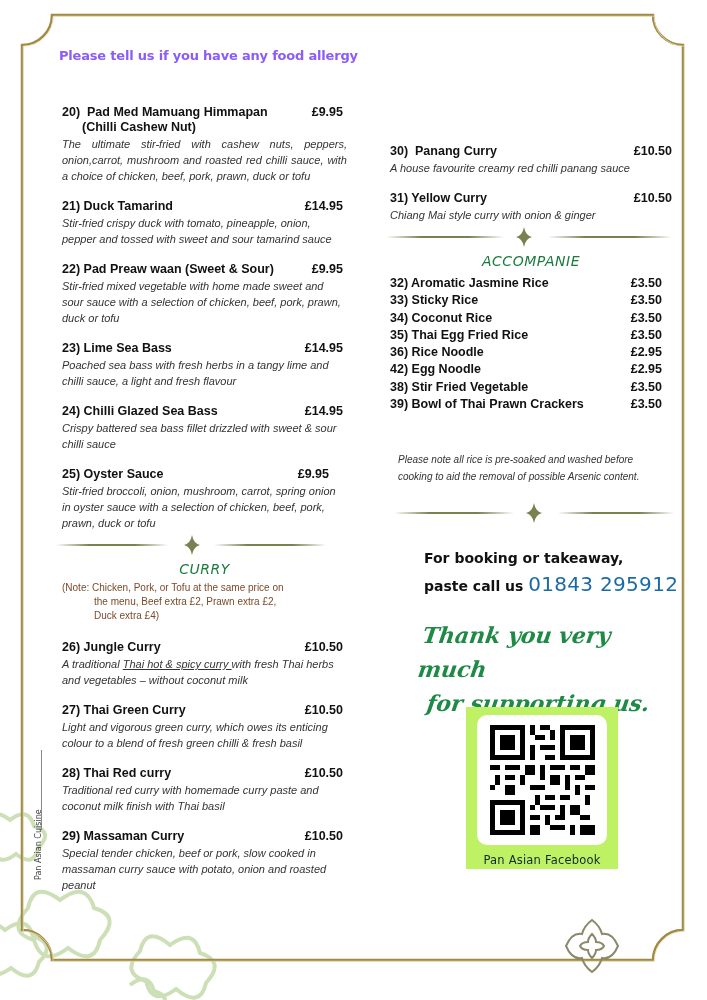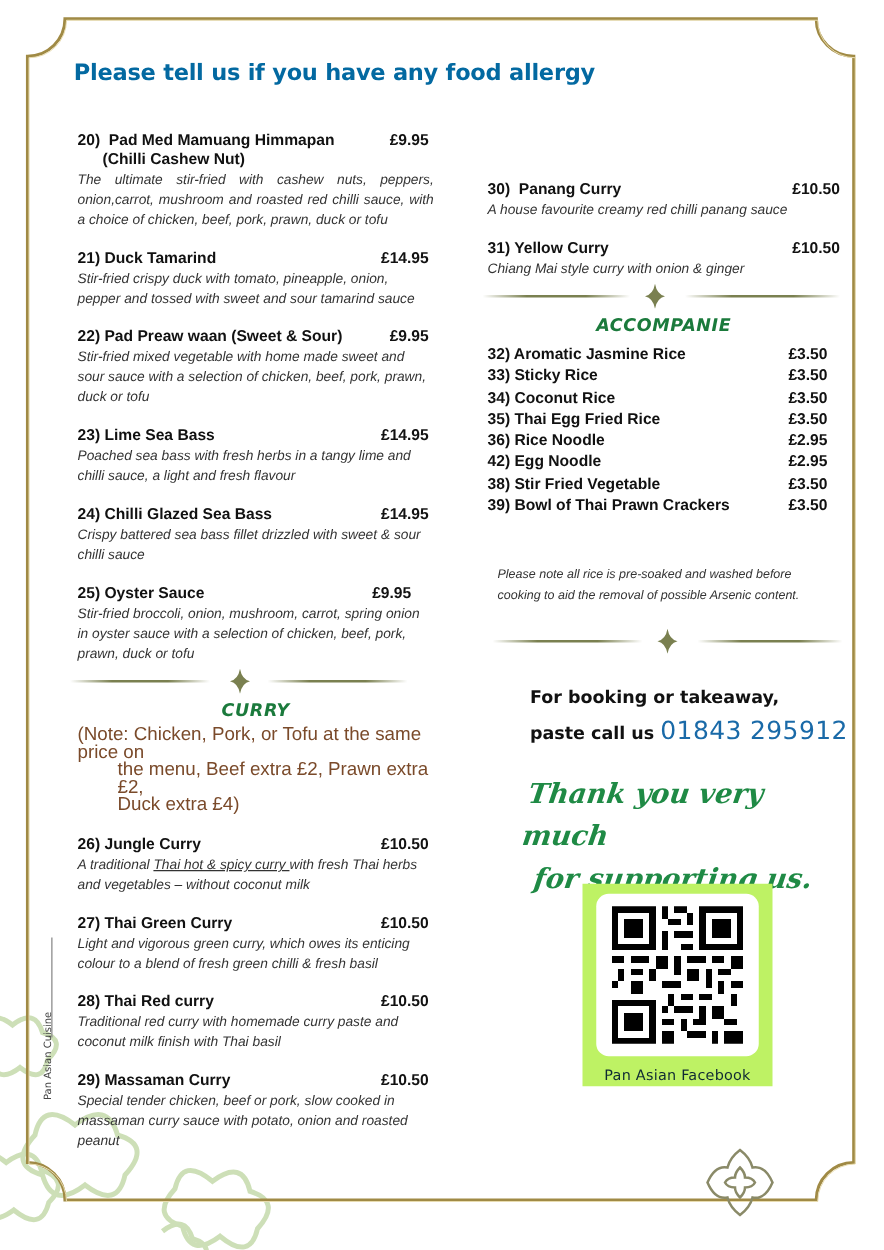--- a/index.html
+++ b/index.html
@@ -1,41 +1,41 @@
 <!DOCTYPE html>
 <html><head>
   <meta charset="utf-8">
   <style>
     * { margin: 0; padding: 0; box-sizing: border-box; }
     html, body { width: 707px; height: 1000px; background: #ffffff; overflow: hidden; }
     body { position: relative; font-family: "Liberation Sans", sans-serif; color: #111; }
 
     .frame { position: absolute; left: 0; top: 0; width: 707px; height: 1000px; pointer-events: none; }
 
-    .allergy { position: absolute; left: 59px; top: 48px; font-family: "DejaVu Sans", sans-serif; font-weight: bold; font-size: 18px; color: #0369a1; letter-spacing: -0.2px; }
+    .allergy { position: absolute; left: 59px; top: 48px; font-family: "DejaVu Sans", sans-serif; font-weight: bold; font-size: 13px; color: #8b5cf6; letter-spacing: -0.2px; }
 
     .col-left { position: absolute; left: 62px; top: 104px; width: 285px; }
     .col-right { position: absolute; left: 390px; top: 99px; width: 282px; margin-top: 44px; }
 
     .item { margin-bottom: 14px; }
     .item-head { display: flex; justify-content: space-between; font-weight: bold; font-size: 12.5px; color: #111; line-height: 16px; }
     .item-head .name { white-space: nowrap; }
     .item-head .price { white-space: nowrap; margin-right: 4px; }
     .item-sub { font-weight: bold; font-size: 12.5px; padding-left: 20px; line-height: 15px; }
     .item-desc { font-style: italic; font-size: 11px; color: #333; line-height: 16px; margin-top: 1px; }
     .item-desc.justify { text-align: justify; }
     .item-desc u { text-decoration: underline; font-style: italic; }
 
     .divider { position: relative; height: 20px; margin: 4px 0 6px 0; }
     .divider .line { position: absolute; top: 9px; height: 2px; background: linear-gradient(90deg, rgba(122,128,80,0) 0%, #7a8050 30%, #7a8050 70%, rgba(122,128,80,0) 100%); }
     .divider .diamond { position: absolute; top: 0; width: 20px; height: 20px; }
 
-    .section-title { text-align: center; font-family: "DejaVu Sans", sans-serif; font-weight: bold; font-style: italic; font-size: 14px; color: #1b7a3c; letter-spacing: 0.5px; margin-bottom: 4px; }
-
-    .curry-note { font-size: 15px; color: #7a4a2a; line-height: 14px; margin-bottom: 16px; }
+    .section-title { text-align: center; font-family: "DejaVu Sans", sans-serif; font-weight: normal; font-style: italic; font-size: 14px; color: #1b7a3c; letter-spacing: 0.5px; margin-bottom: 4px; }
+
+    .curry-note { font-size: 10px; color: #7a4a2a; line-height: 14px; margin-bottom: 16px; }
     .curry-note .indent { padding-left: 32px; display: block; }
 
     .acc-list { margin-top: 6px; }
     .acc-row { display: flex; justify-content: space-between; font-weight: bold; font-size: 12.5px; line-height: 17.3px; color: #111; padding-right: 10px; }
 
     .rice-note { font-style: italic; font-size: 10px; color: #333; line-height: 17px; margin: 38px 0 0 8px; }
 
     .booking { position: absolute; left: 424px; top: 545px; font-family: "DejaVu Sans", sans-serif; font-weight: bold; font-size: 14px; color: #111; line-height: 26px; }
     .booking .phone { font-family: "DejaVu Sans", sans-serif; font-weight: normal; font-size: 20px; color: #1a6aa8; letter-spacing: 0.3px; }
 

